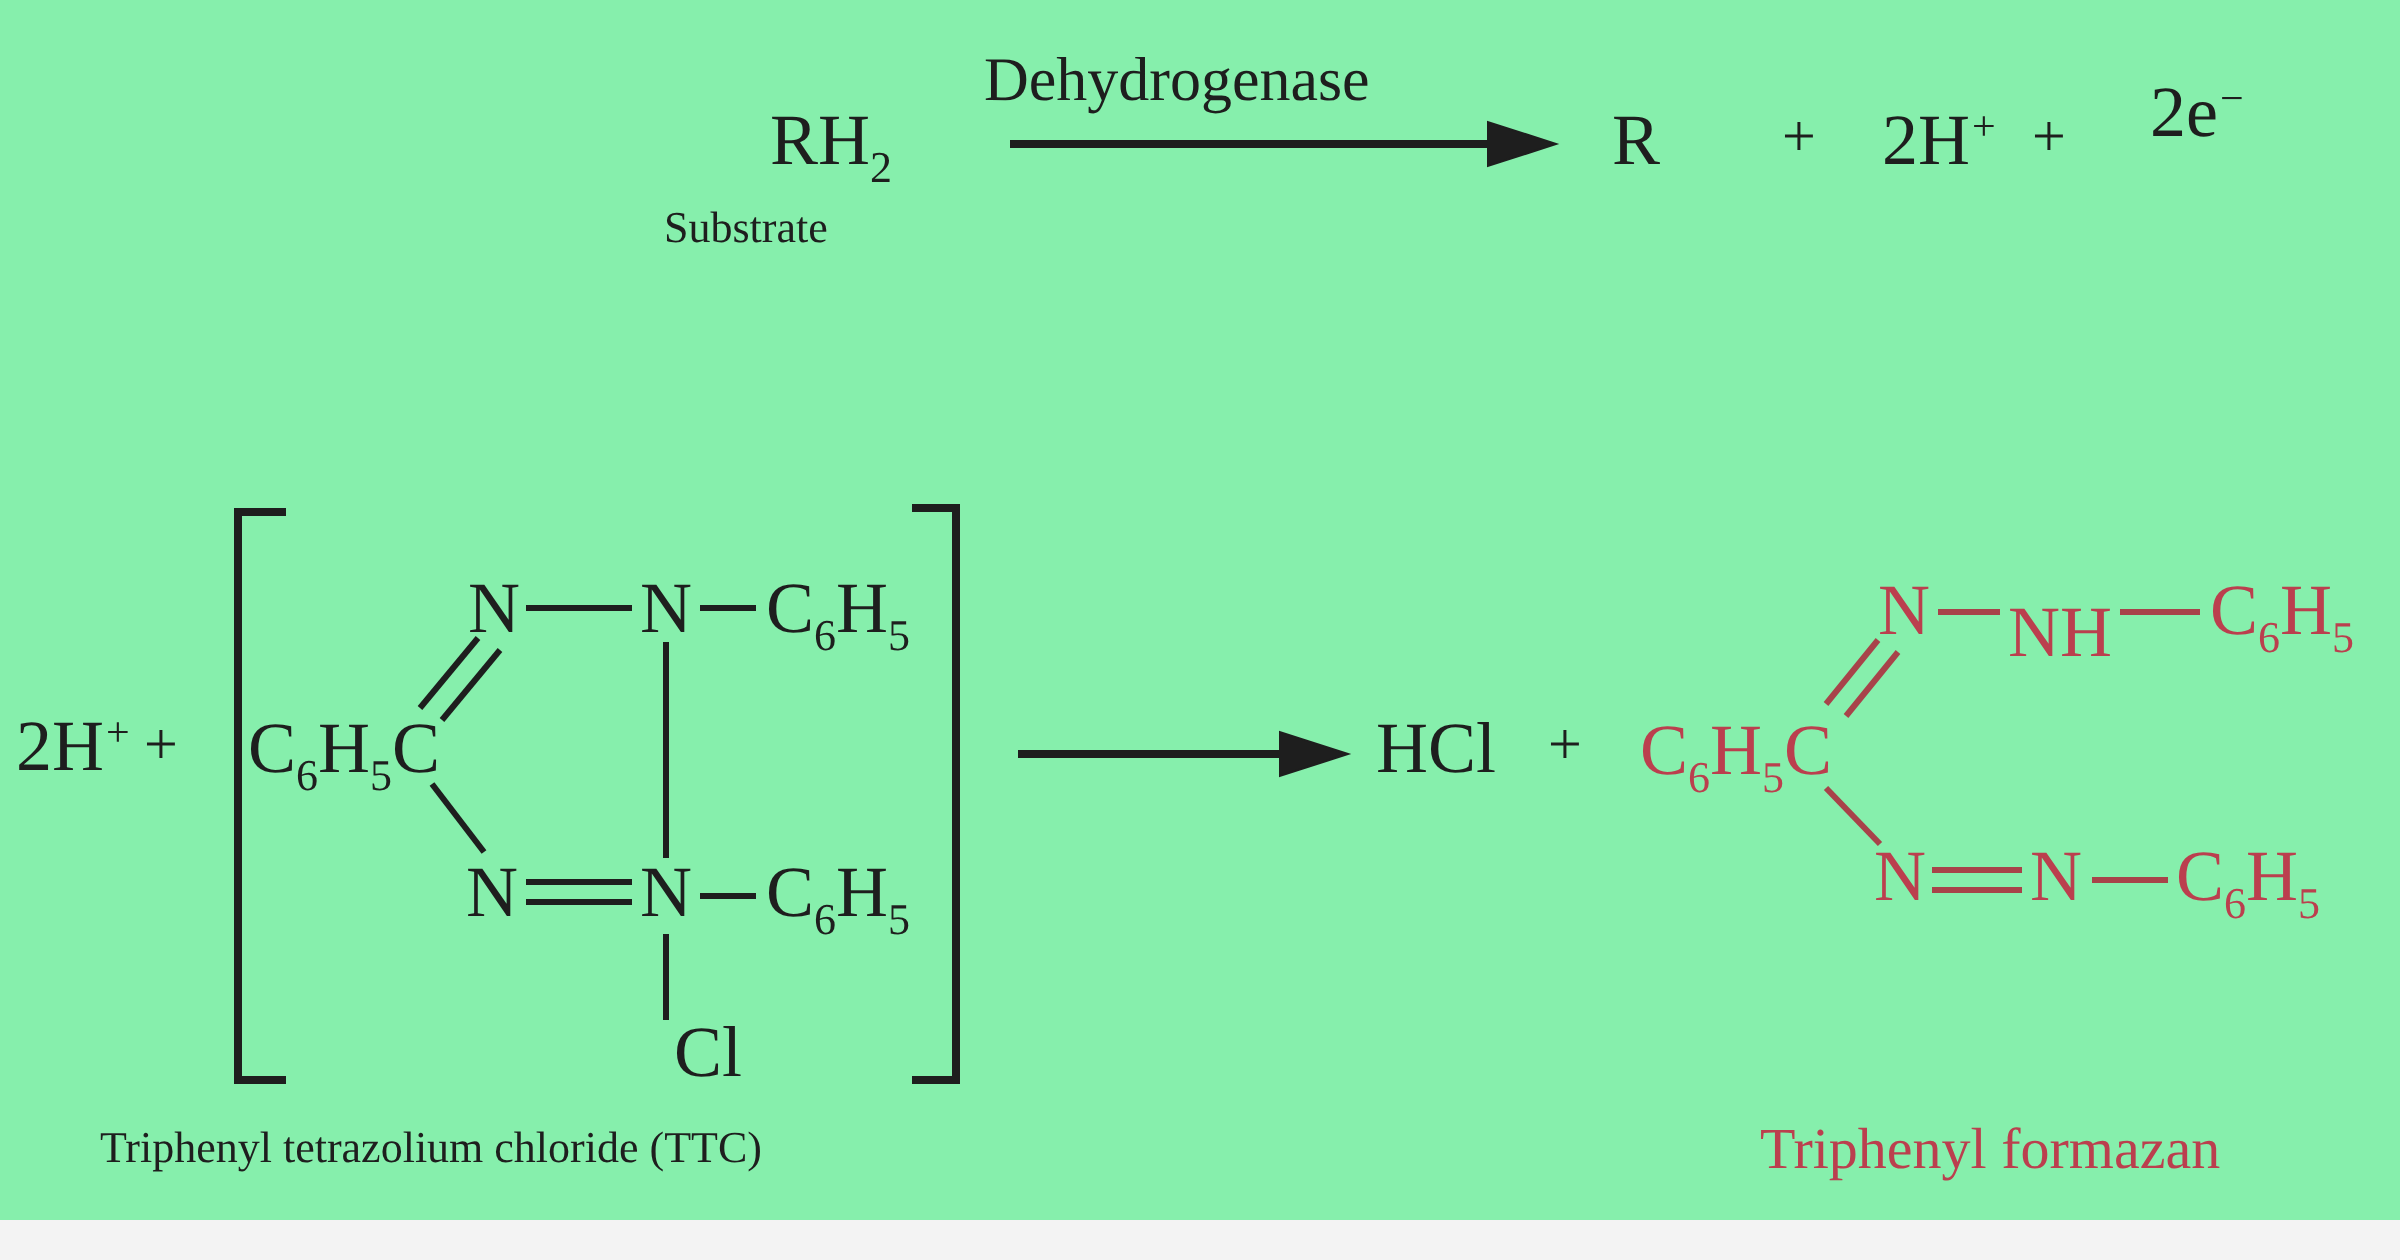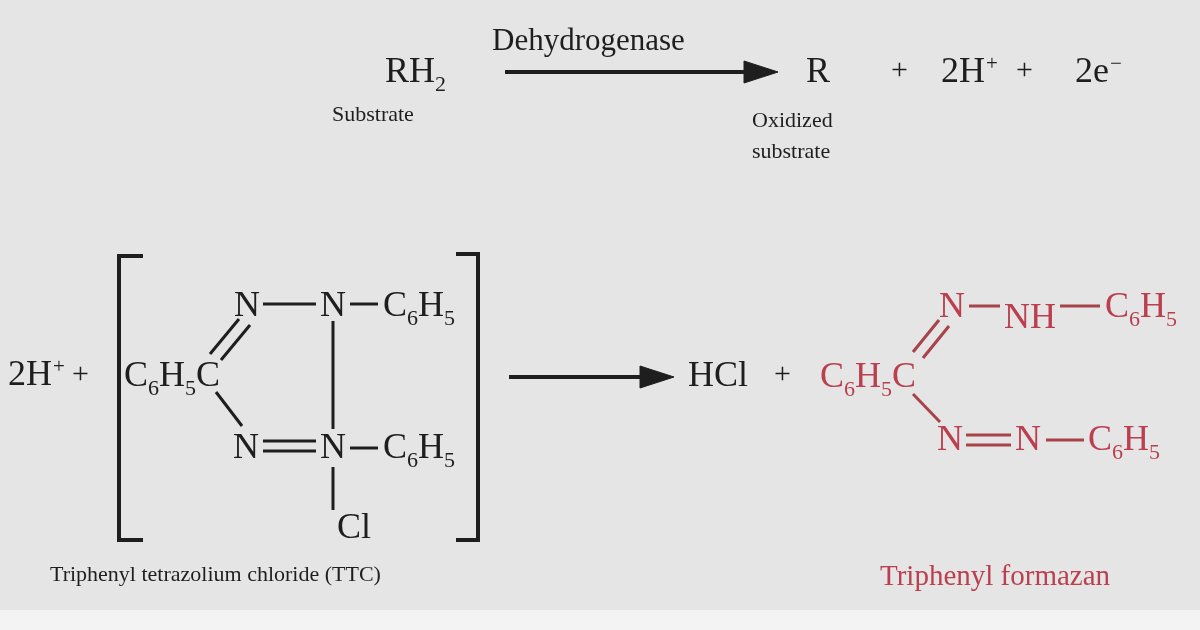--- a/index.html
+++ b/index.html
@@ -1,18 +1,18 @@
 <!DOCTYPE html>
 <html><head>
 <meta charset="utf-8">
 <style>
   html,body{margin:0;padding:0;background:#ffffff;}
   .canvas{
     position:relative;width:1200px;height:630px;overflow:hidden;
-    background:#e5e5e5;
+    background:#86efac;
     font-family:"Liberation Serif","DejaVu Serif",serif;
     color:#1e1e1e;
   }
   .t{position:absolute;white-space:nowrap;line-height:1;}
   .formula{font-size:36px;}
   .label{font-size:22px;}
   .t sub{font-size:22px;line-height:0;position:relative;top:9px;vertical-align:baseline;}
   .t sup{font-size:21px;line-height:0;position:relative;top:-12px;vertical-align:baseline;margin-left:1px;}
   .plus{font-size:30px;}
   .center{}
@@ -74,26 +74,22 @@
   <div class="t label center" style="left:492px;top:24px;width:260px;font-size:31px;">Dehydrogenase</div>
 
   <div class="t formula" style="left:806px;top:52px;">R</div>
 
   <div class="t plus" style="left:891px;top:54px;">+</div>
 
   <div class="t formula" style="left:941px;top:52px;"><span>2H</span><sup>+</sup></div>
 
   <div class="t plus" style="left:1016px;top:54px;">+</div>
 
-  <div class="t formula" style="left:1075px;top:52px;"><span>2e</span><sup>−</sup></div>
+  <div class="t formula" style="left:1075px;top:38px;"><span>2e</span><sup>−</sup></div>
 
-  <div class="t label center" style="left:752px;top:104px;width:162px;line-height:31px;">
-    <div>Oxidized</div>
-    <div>substrate</div>
-  </div>
 
   <div class="t formula" style="left:8px;top:355px;"><span>2H</span><sup>+</sup></div>
 
   <div class="t plus" style="left:72px;top:358px;">+</div>
 
   <div class="t formula" style="left:124px;top:356px;"><span>C</span><sub>6</sub><span>H</span><sub>5</sub><span>C</span></div>
 
   <div class="t formula" style="left:234px;top:286px;">N</div>
   <div class="t formula" style="left:320px;top:286px;">N</div>
   <div class="t formula" style="left:383px;top:286px;"><span>C</span><sub>6</sub><span>H</span><sub>5</sub></div>

